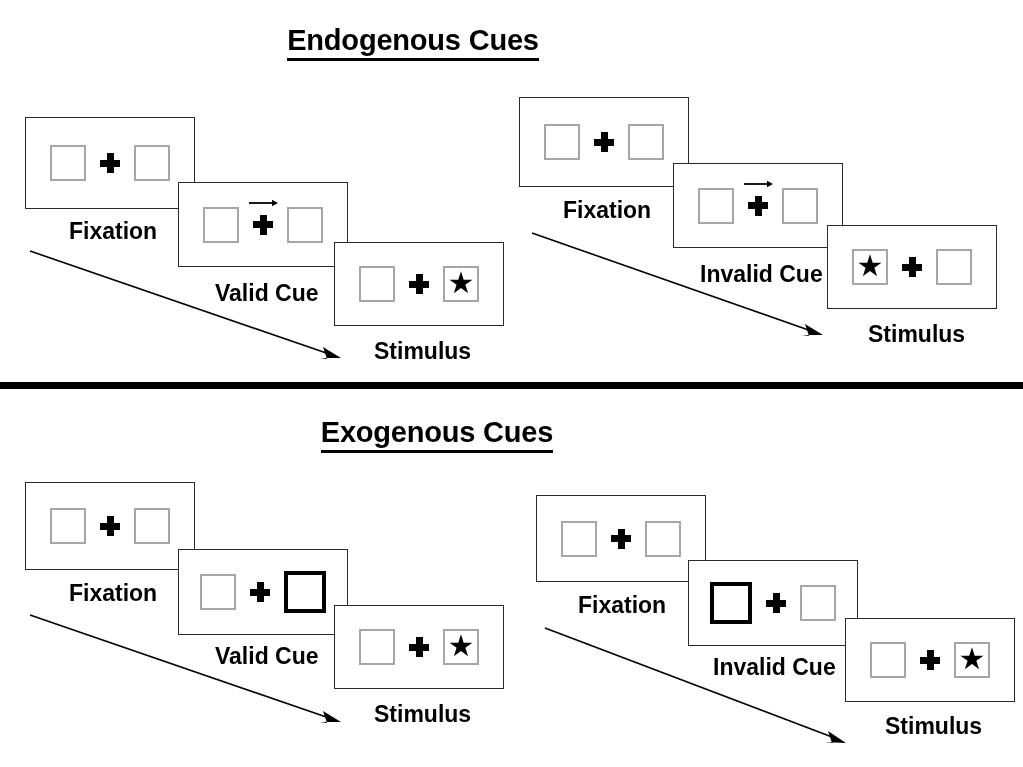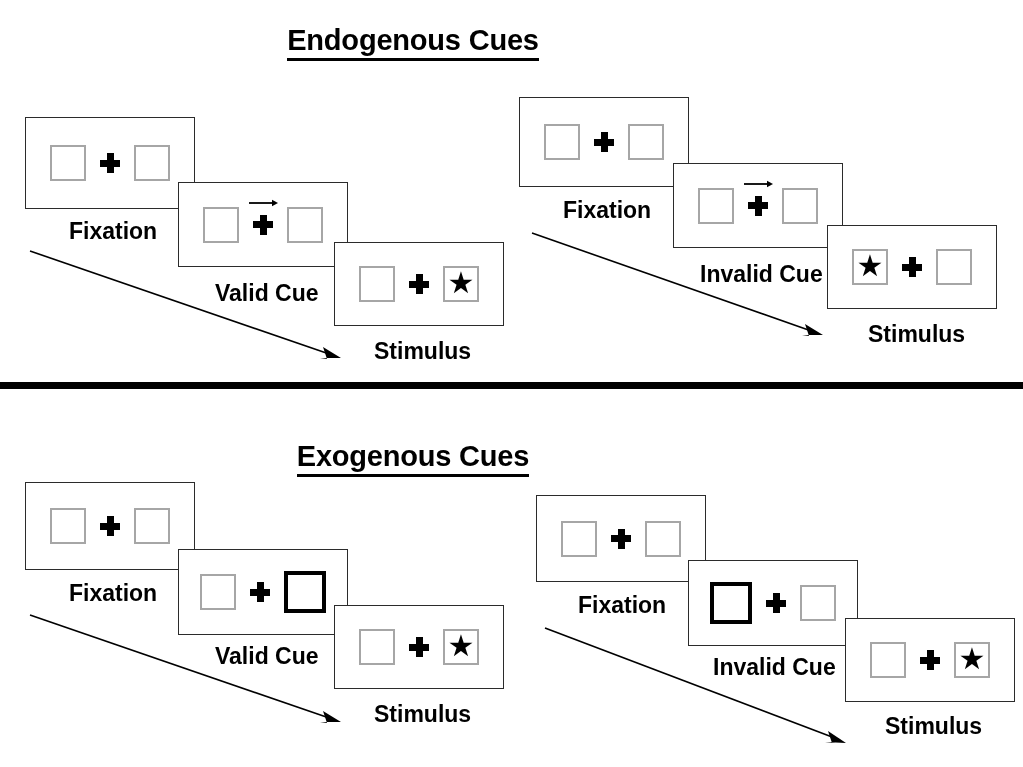--- a/index.html
+++ b/index.html
@@ -226,21 +226,21 @@
   </div>
   <div class="caption" style="left:868px; top:321px;">Stimulus</div>
 
   <svg class="timeline" style="left:530px; top:230px;" width="300" height="110" viewBox="0 0 300 110">
     <line x1="2" y1="3" x2="287" y2="103" stroke="#000" stroke-width="1.6"></line>
     <polygon points="293,105 275,94 279,106 272,105" fill="#000"></polygon>
   </svg>
 
   <div class="divider" style="top:382px;"></div>
 
-  <div class="section-title" style="top:440px;">
+  <div class="section-title" style="top:416px;margin-left:24px;">
     <span>Exogenous Cues</span>
   </div>
 
   <div class="frame" style="left:25px; top:482px; width:170px; height:88px;">
     <div class="frame-inner">
       <div class="box"></div>
       <div class="plus"></div>
       <div class="box"></div>
     </div>
   </div>

